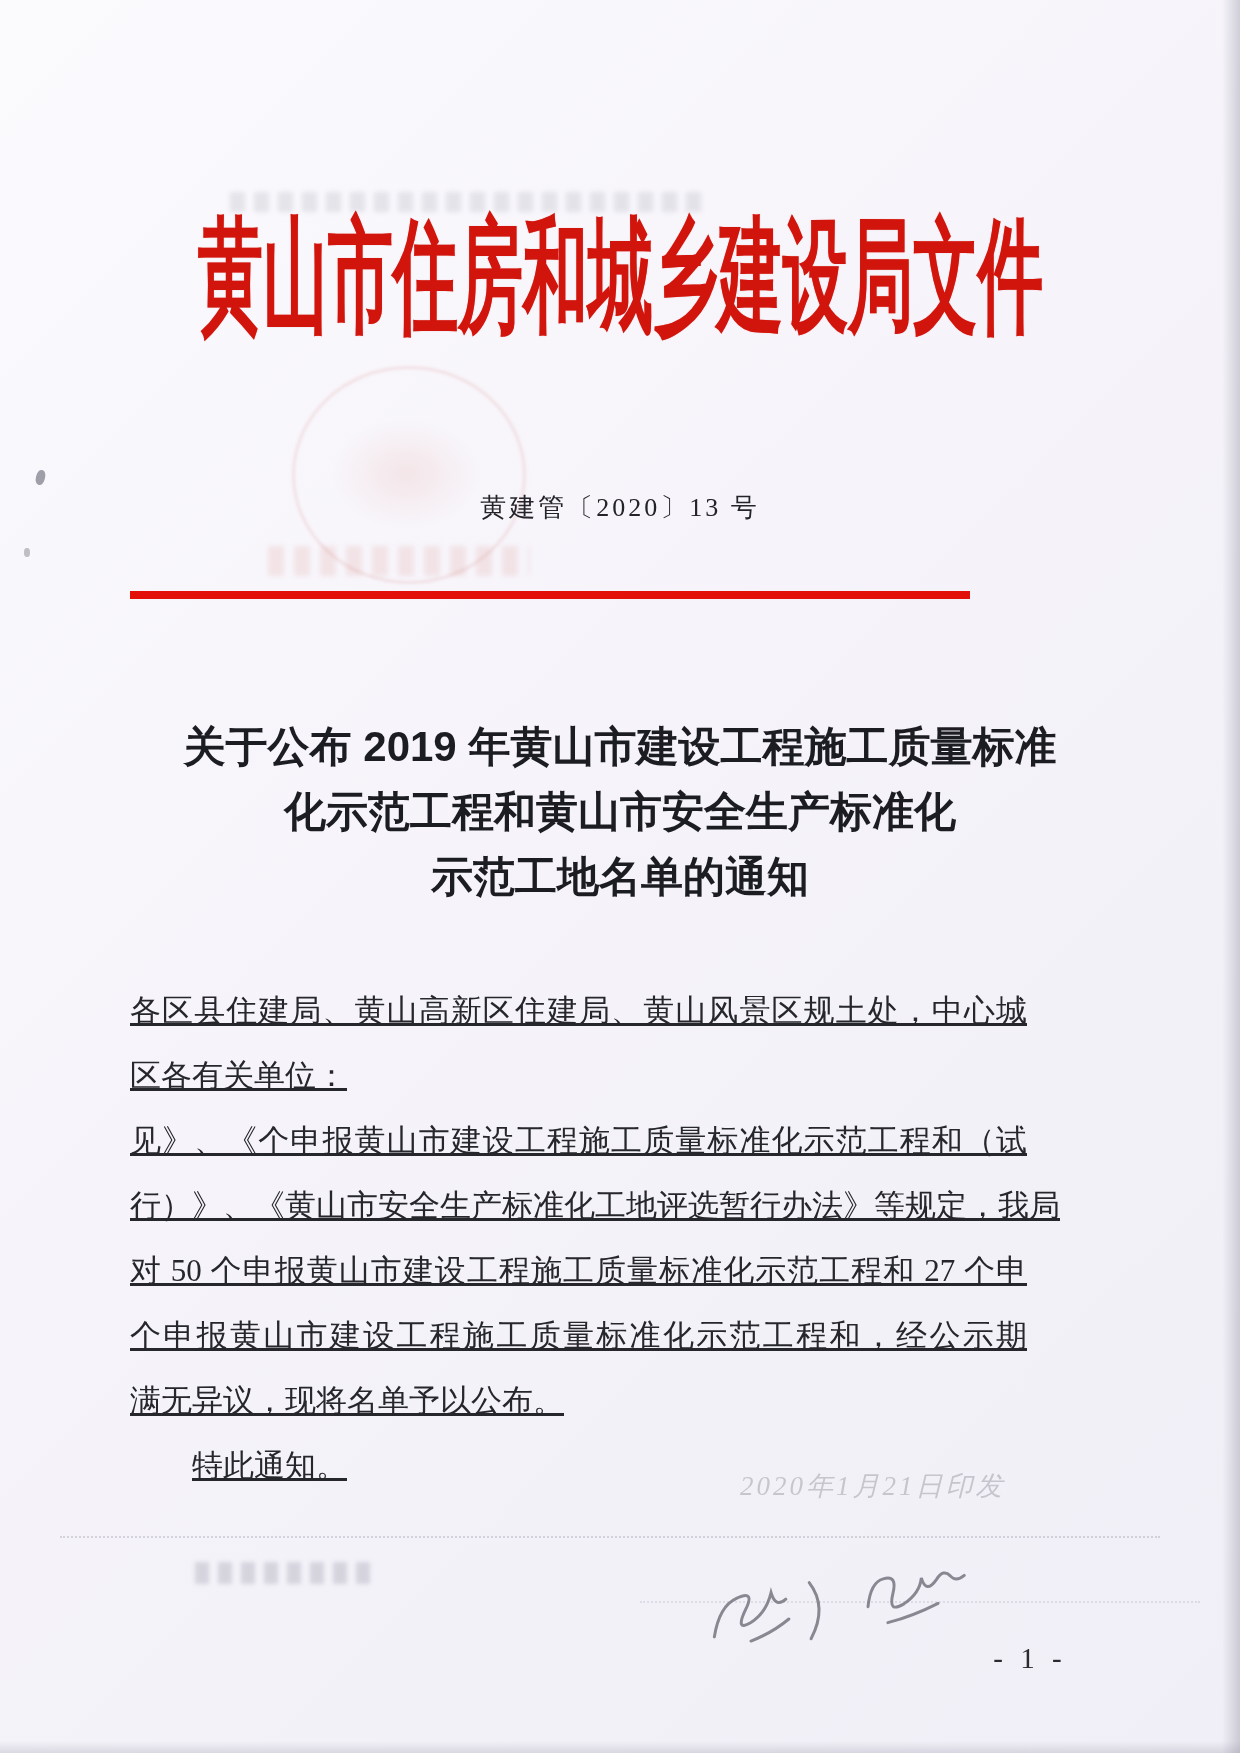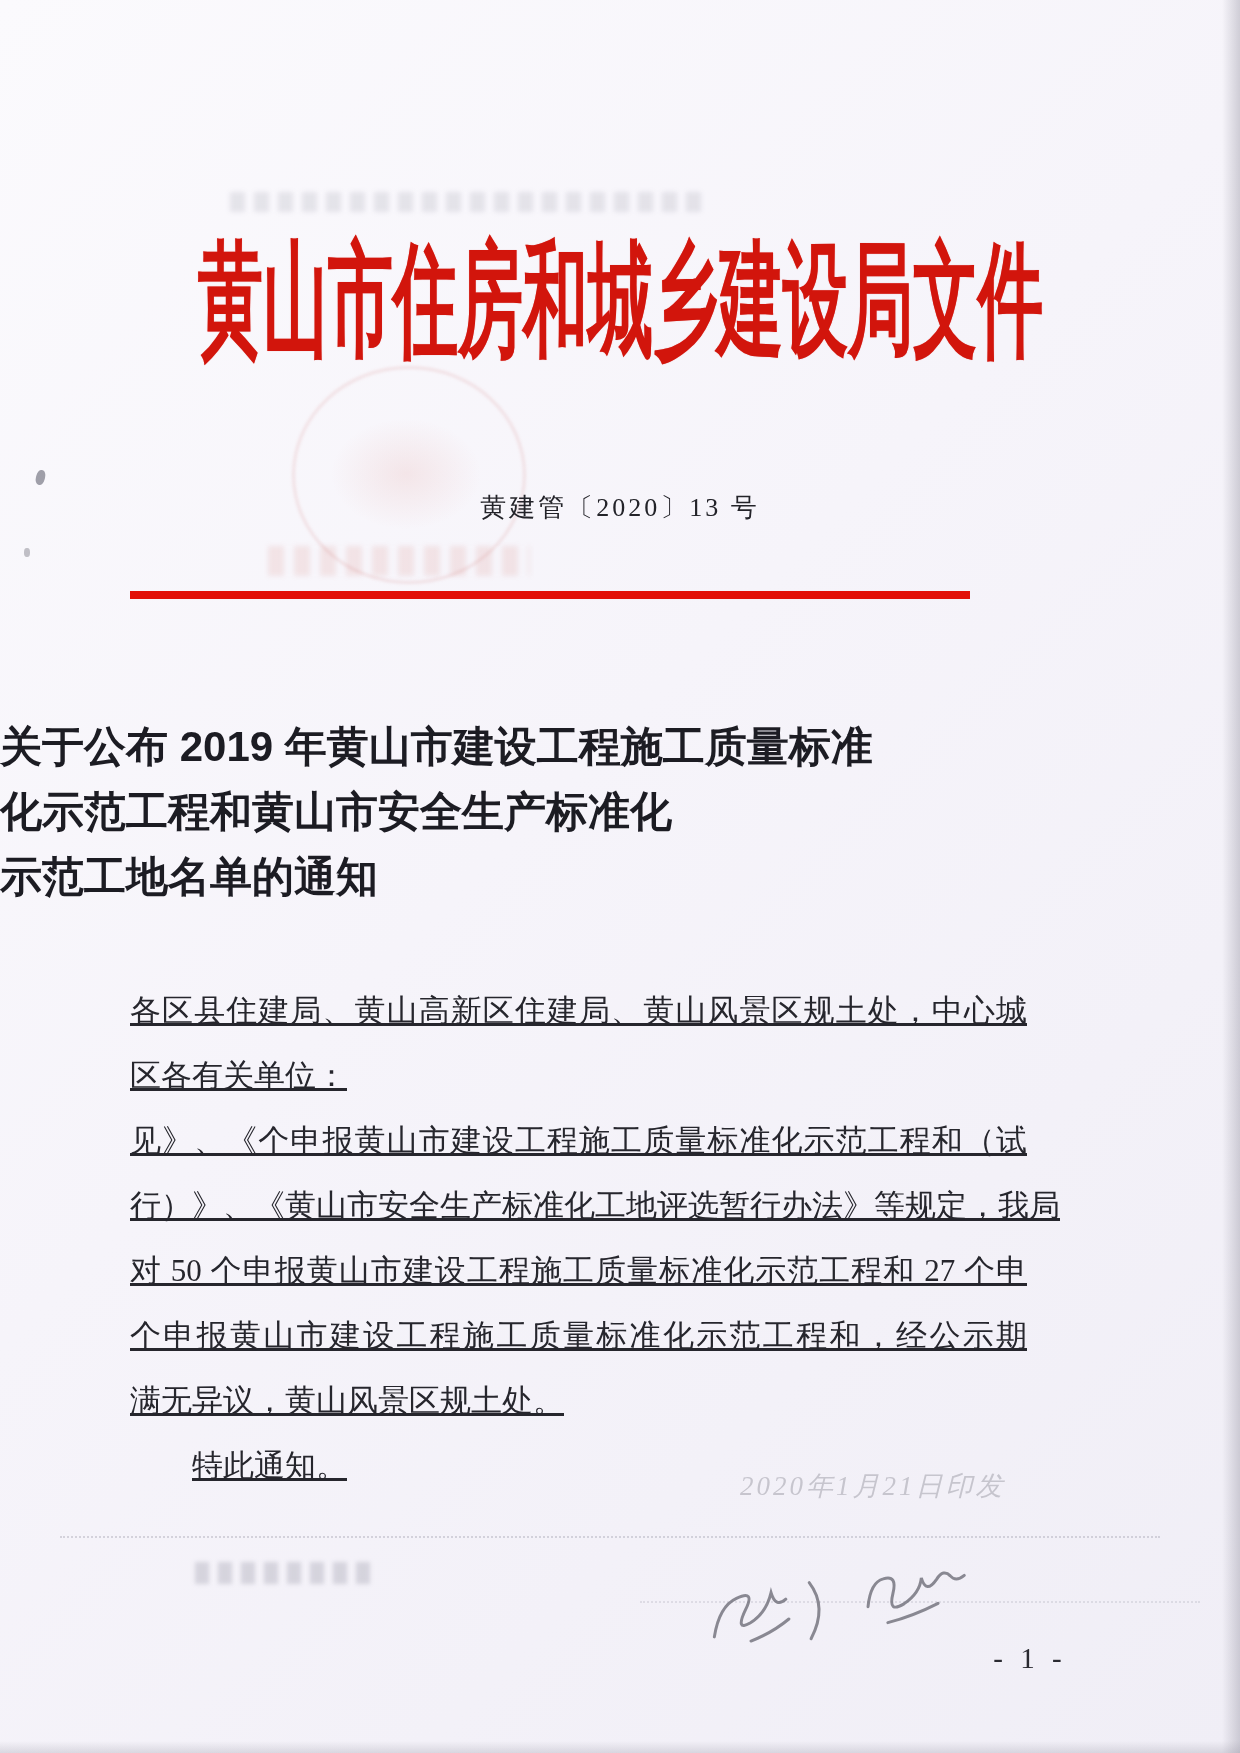--- a/index.html
+++ b/index.html
@@ -28,32 +28,32 @@
     background:repeating-linear-gradient(90deg,rgba(105,105,125,.22) 0 14px,transparent 14px 23px);
     filter:blur(2px);}
   .seal{position:absolute;left:292px;top:366px;width:228px;height:212px;
     border:3px solid rgba(208,100,92,.14);border-radius:50%;filter:blur(1.5px);}
   .seal-core{position:absolute;left:330px;top:418px;width:152px;height:112px;
     background:radial-gradient(rgba(216,116,106,.13),rgba(216,116,106,0) 70%);}
   .seal-caption-smudge{position:absolute;left:268px;top:546px;width:262px;height:30px;
     background:repeating-linear-gradient(90deg,rgba(212,122,115,.15) 0 16px,transparent 16px 26px);
     filter:blur(2.5px);}
   
-  .agency-wrap{position:absolute;left:0;top:236px;width:100%;
+  .agency-wrap{position:absolute;left:0;top:212px;width:100%;
     display:flex;justify-content:center;align-items:flex-end;}
   .agency{font-family:"Liberation Serif","DejaVu Serif",serif;
     font-weight:bold;font-size:125px;line-height:130px;white-space:nowrap;
     color:#d2150c;transform:scaleX(.52);transform-origin:center top;
     text-shadow:0 0 1px rgba(210,21,12,.6);}
   .doc-number{position:absolute;left:0;top:490px;width:100%;
     text-align:center;font-size:26px;letter-spacing:3px;color:#232329;}
   .red-rule{position:absolute;left:130px;top:591px;width:840px;height:8px;
     background:#e21008;}
   
-  .doc-title{position:absolute;left:0;top:714px;width:100%;text-align:left;
+  .doc-title{position:absolute;left:0;top:714px;width:100%;text-align:center;
     font-family:"Liberation Sans","DejaVu Sans",sans-serif;
     font-weight:bold;color:#1c1c23;font-size:42px;}
   .doc-title .tline{height:65px;line-height:65px;}
   
   .body-block{position:absolute;left:130px;top:978px;width:897px;
     font-size:31px;color:#26262d;}
   .bline{height:65px;line-height:65px;text-align:justify;text-align-last:justify;
     white-space:nowrap;text-decoration:underline;}
   .bline.endline{text-align-last:left;}
   .bline.indent{padding-left:62px;}
@@ -95,21 +95,21 @@
     <div class="tline">示范工地名单的通知</div>
   </div>
 
   <div class="body-block">
     <div class="bline">各区县住建局、黄山高新区住建局、黄山风景区规土处，中心城</div>
     <div class="bline endline">区各有关单位：</div>
     <div class="bline">见》、《个申报黄山市建设工程施工质量标准化示范工程和（试</div>
     <div class="bline">行）》、《黄山市安全生产标准化工地评选暂行办法》等规定，我局</div>
     <div class="bline">对 50 个申报黄山市建设工程施工质量标准化示范工程和 27 个申</div>
     <div class="bline">个申报黄山市建设工程施工质量标准化示范工程和，经公示期</div>
-    <div class="bline endline">满无异议，黄山风景区规土处。</div>
+    <div class="bline endline">满无异议，现将名单予以公布。</div>
     <div class="bline endline indent">特此通知。</div>
   </div>
 
   <div class="dash-line-1"></div>
   <div class="dash-line-2"></div>
   <div class="smudge-imprint-left"></div>
   <div class="imprint-date">2020年1月21日印发</div>
 
   <svg class="signature" width="330" height="95" viewBox="0 0 330 95">
     <g fill="none" stroke="#6f6f79" stroke-width="3" stroke-linecap="round" opacity="0.8" transform="rotate(-6 165 47)">

